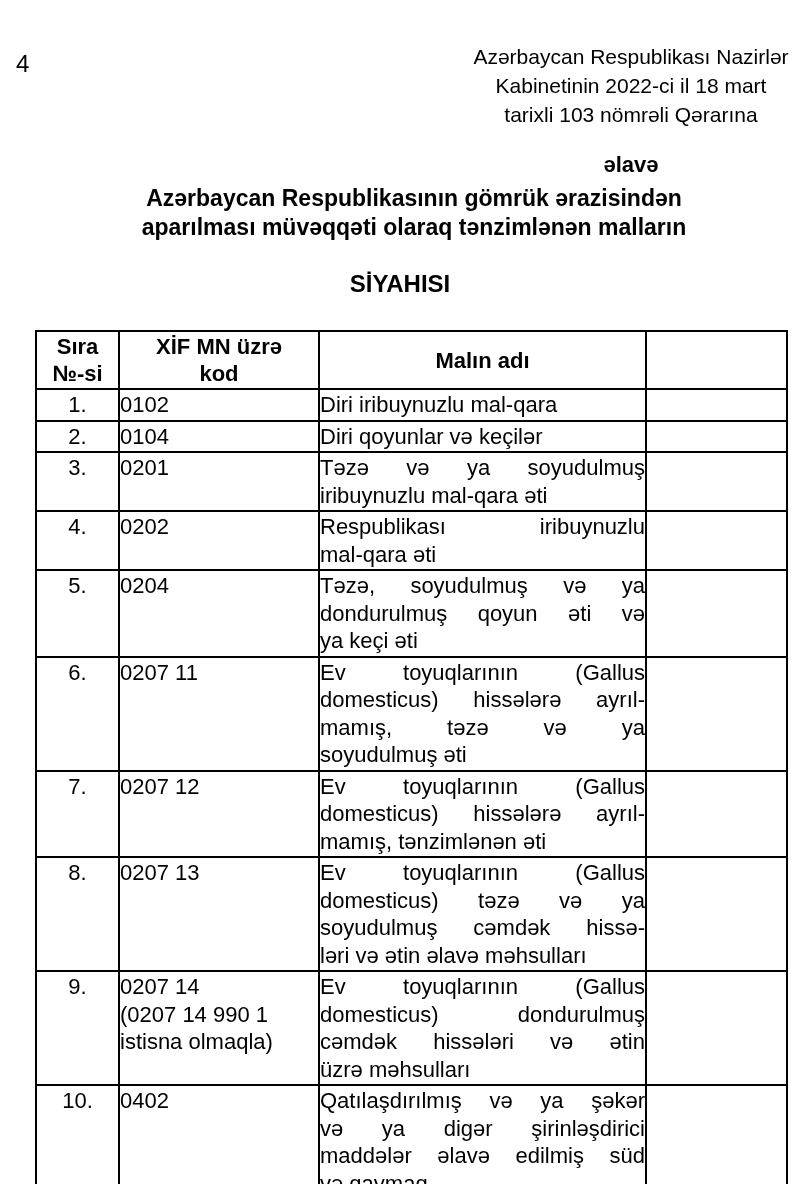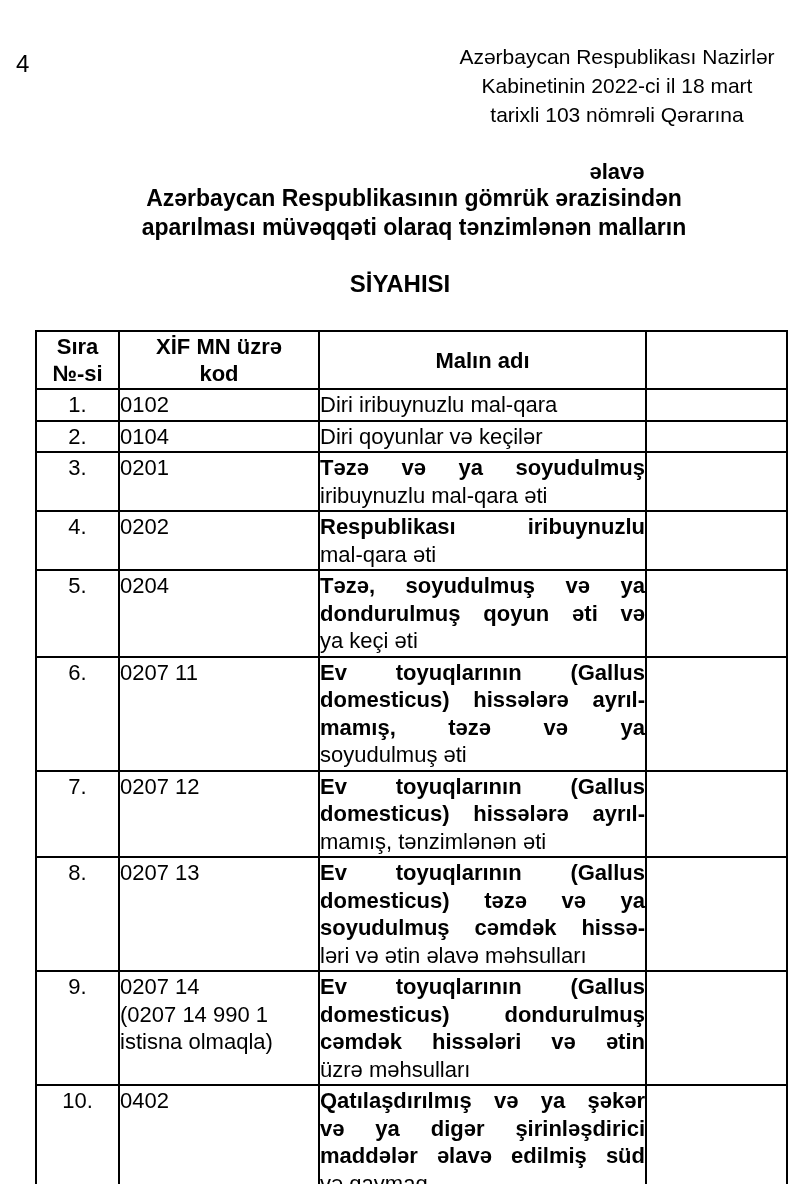--- a/index.html
+++ b/index.html
@@ -14,29 +14,29 @@
   }
   .page-number {
     position: absolute;
     left: 16px;
     top: 50px;
     font-size: 24px;
   }
   .issuer-note {
     position: absolute;
     top: 42px;
-    left: 454px;
+    left: 468px;
     width: 326px;
     text-align: center;
     font-size: 21px;
     line-height: 29px;
     white-space: nowrap;
   }
   .annex-label {
-    margin-top: 28px;
+    margin-top: 21px;
     font-weight: bold;
     font-size: 22px;
   }
   .doc-title {
     position: absolute;
     top: 184px;
     left: 16px;
     width: 796px;
     text-align: center;
     font-weight: bold;
@@ -74,21 +74,20 @@
     vertical-align: middle;
     line-height: 27px;
     padding: 1px 2px;
   }
   td.cell-no { text-align: center; }
   td.cell-code { padding-left: 11px; padding-right: 4px; margin-left: 20px; }
   td.cell-name { padding-left: 12px; padding-right: 8px; margin-left: 32px; }
   td.cell-name .jline {
     text-align: justify;
     text-align-last: justify;
-    font-weight: bold;
   }
 </style>
 </head>
 <body>
 
 <div id="page">
 
   <div class="page-number">4</div>
 
   <div class="issuer-note">

